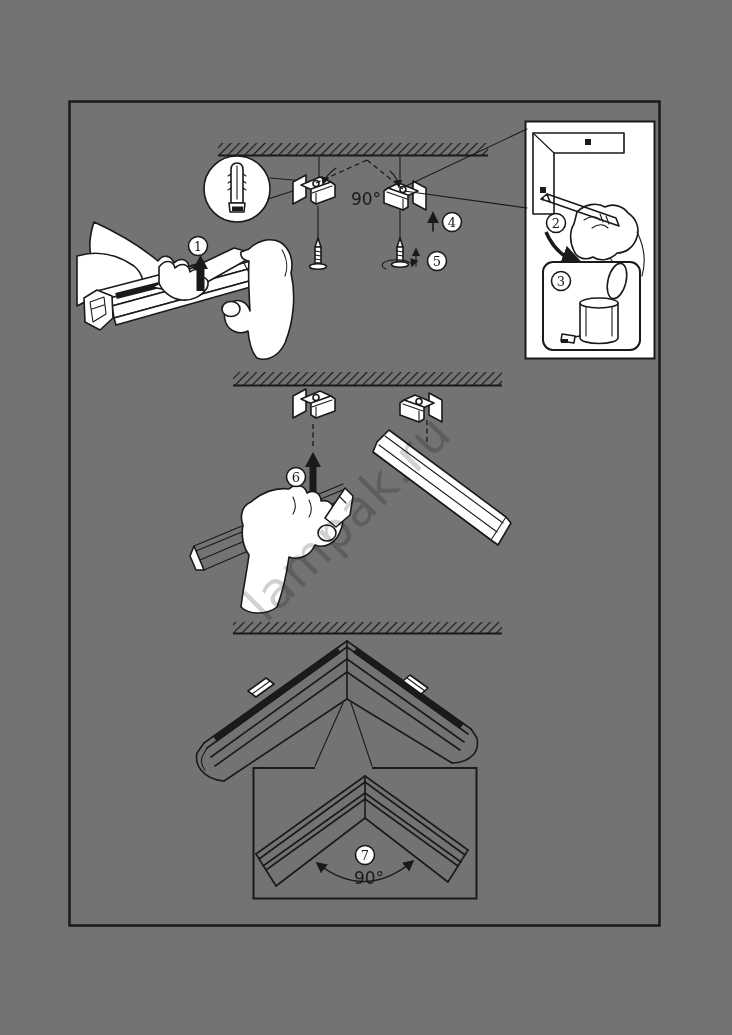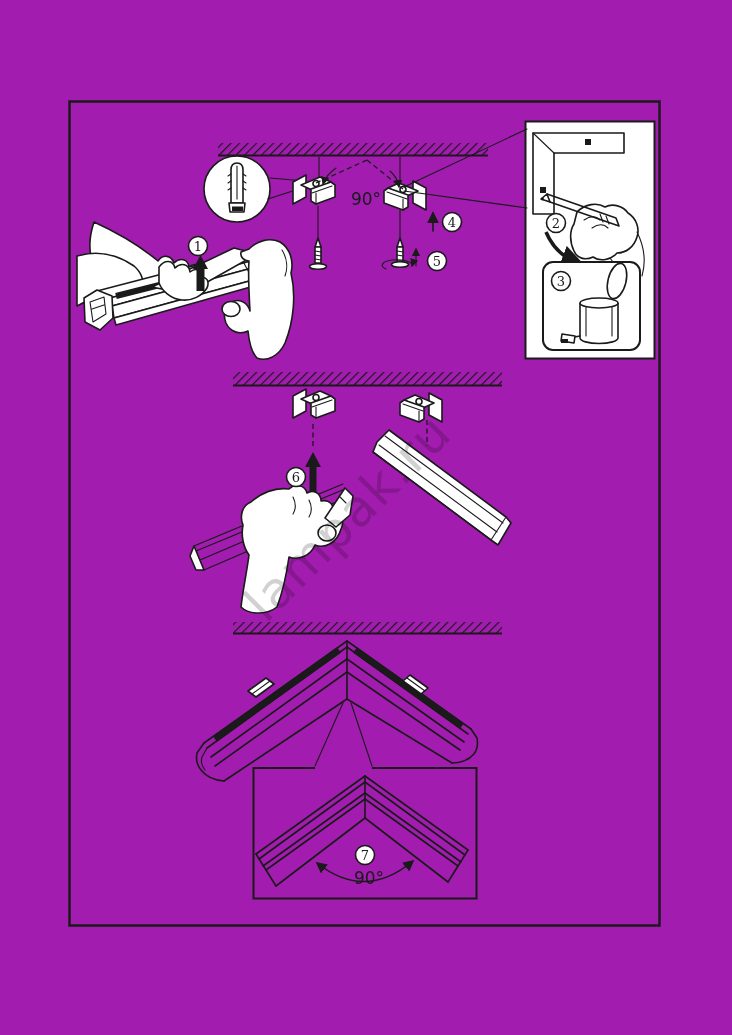--- a/index.html
+++ b/index.html
@@ -1,16 +1,16 @@
 <!DOCTYPE html>
 <html><head>
 <meta charset="utf-8">
 <style>
   html,body{margin:0;padding:0;background:#ffffff;}
-  .page{position:relative;width:732px;height:1035px;background:#a21caf;overflow:hidden;
+  .page{position:relative;width:732px;height:1035px;background:#737373;overflow:hidden;
         font-family:"DejaVu Sans", sans-serif;}
   svg{position:absolute;left:0;top:0;}
   svg .ln{fill:none;stroke:#1a1a1a;stroke-width:1.6;stroke-linejoin:round;stroke-linecap:round;}
   svg .thin{fill:none;stroke:#1a1a1a;stroke-width:1.1;stroke-linejoin:round;stroke-linecap:round;}
   svg .wh{fill:#ffffff;stroke:#1a1a1a;stroke-width:1.6;stroke-linejoin:round;}
   svg .blk{fill:#1a1a1a;stroke:none;}
   svg .dash{fill:none;stroke:#1a1a1a;stroke-width:1.3;stroke-dasharray:5,3.5;}
   svg text.badge{font-family:"DejaVu Serif", serif;font-size:13px;fill:#1a1a1a;text-anchor:middle;}
   svg text.angle{font-family:"DejaVu Sans", sans-serif;font-size:17px;fill:#1a1a1a;text-anchor:middle;}
   svg text.wm{font-family:"DejaVu Sans", sans-serif;font-size:50px;letter-spacing:1.5px;

